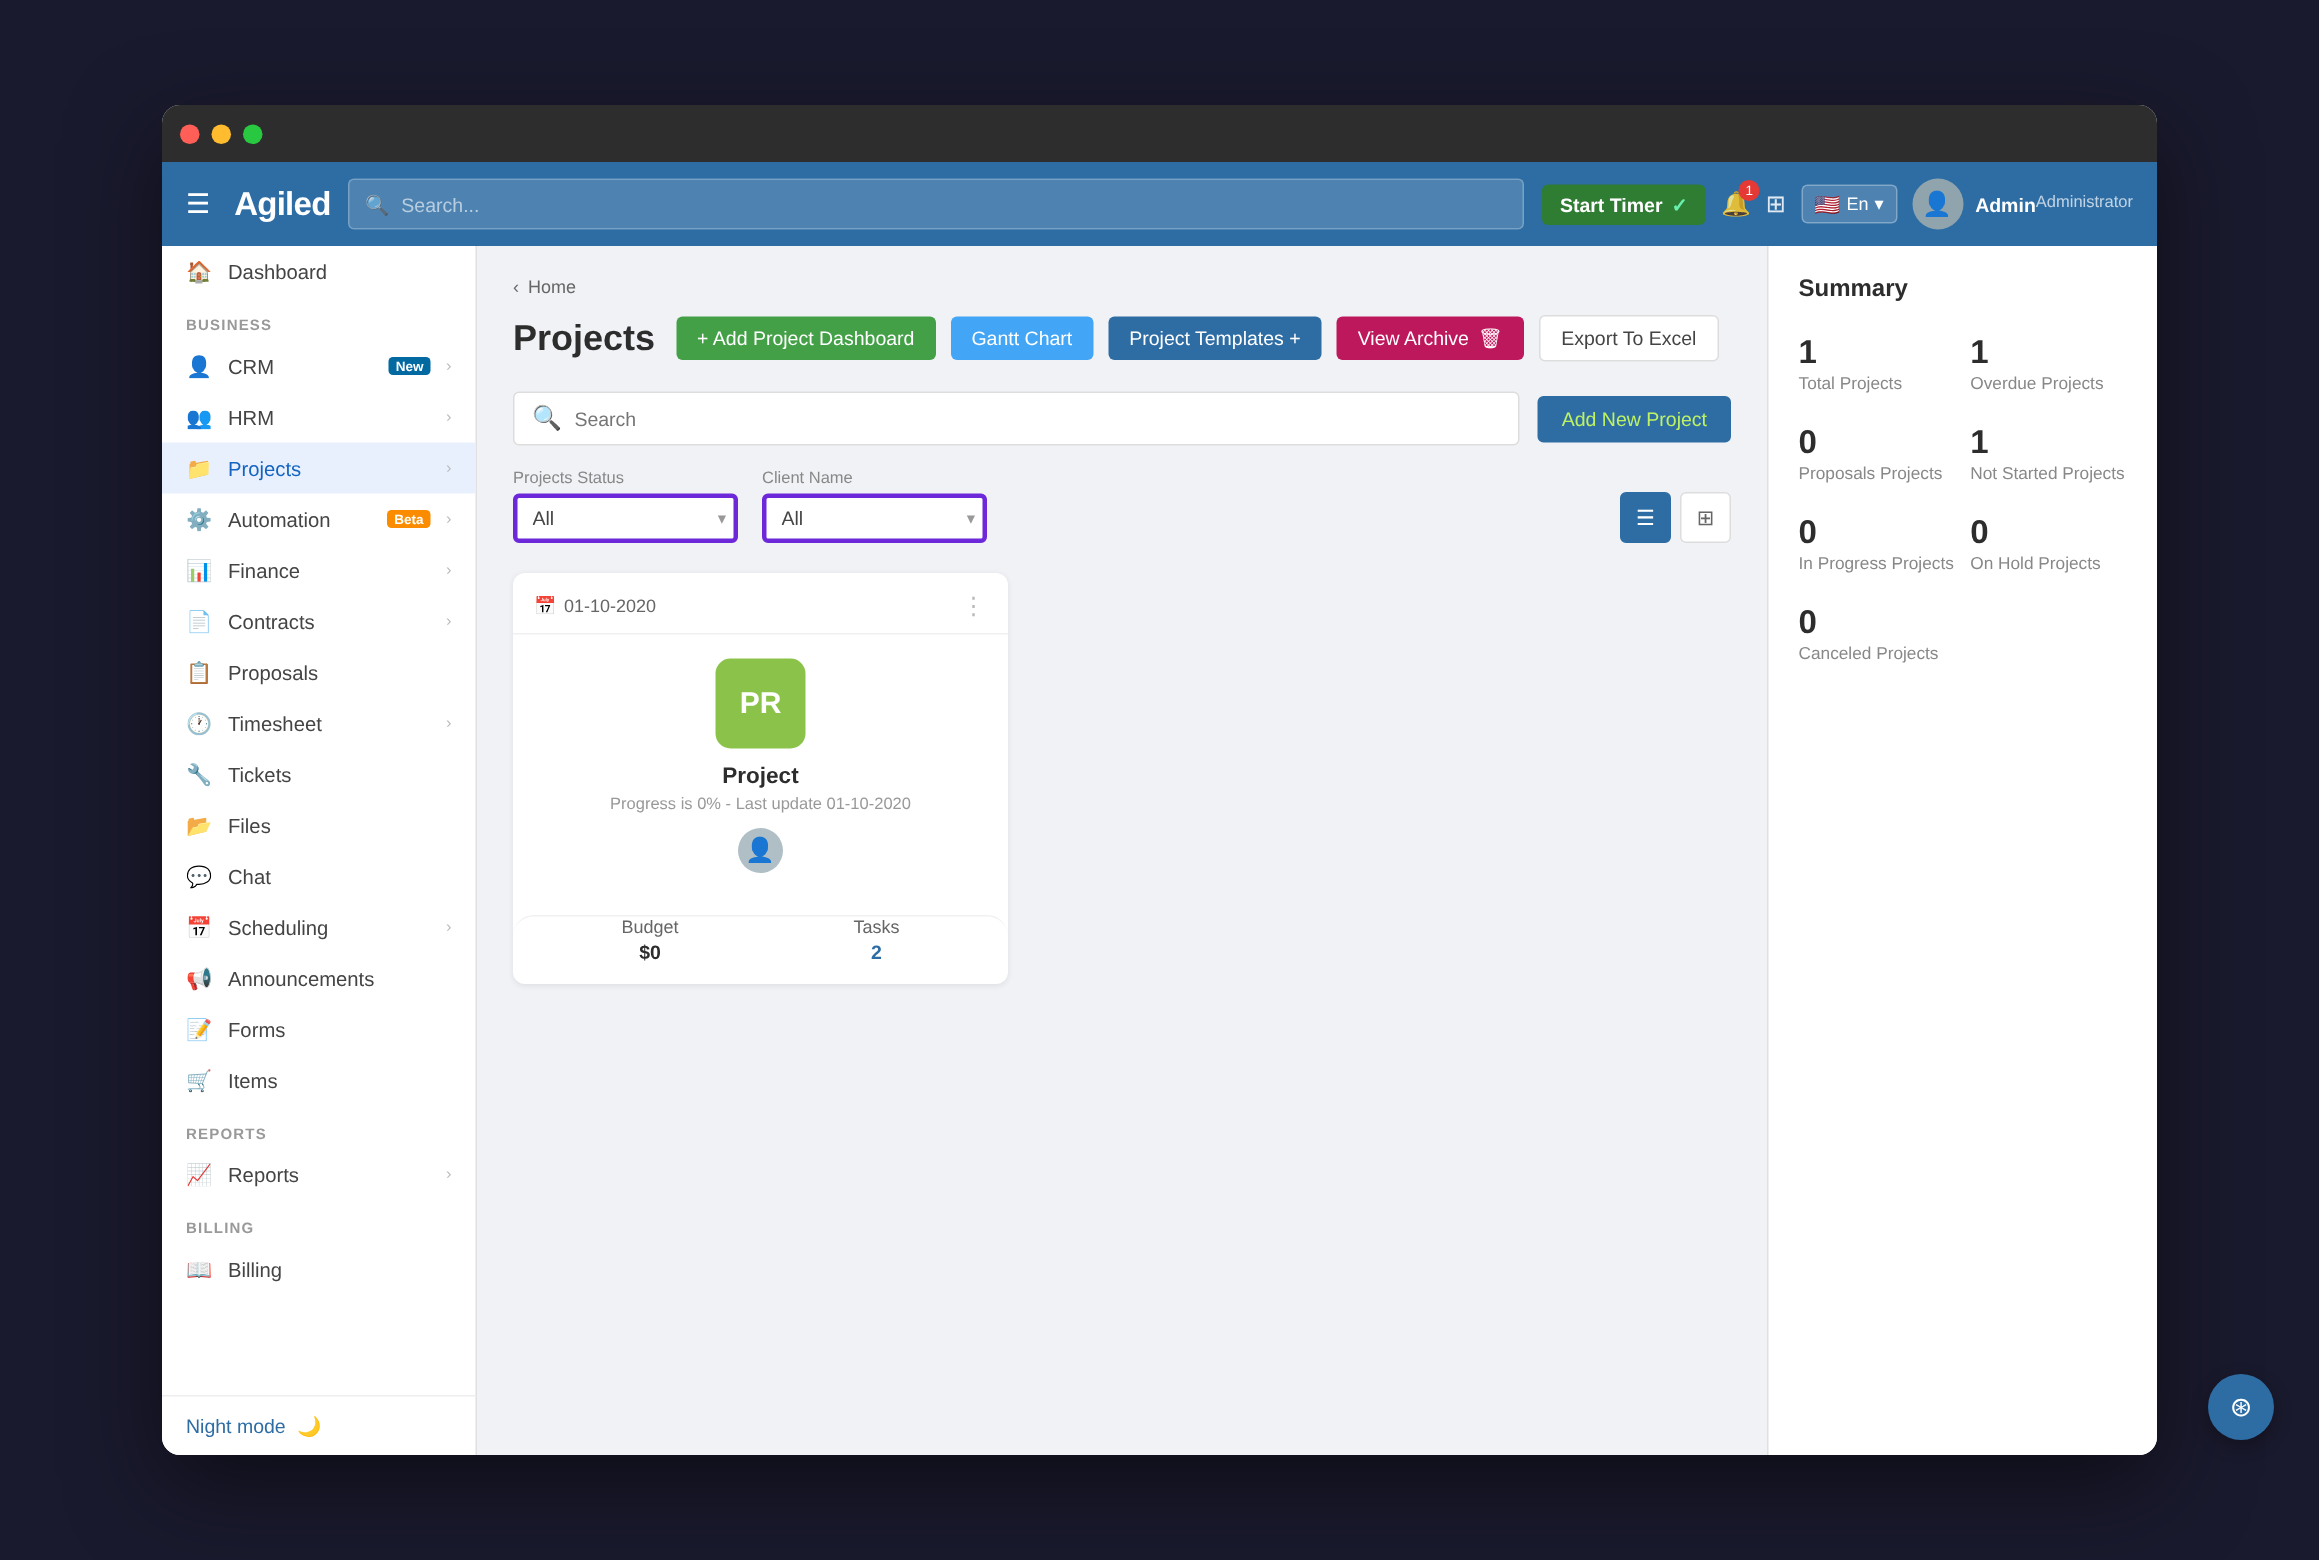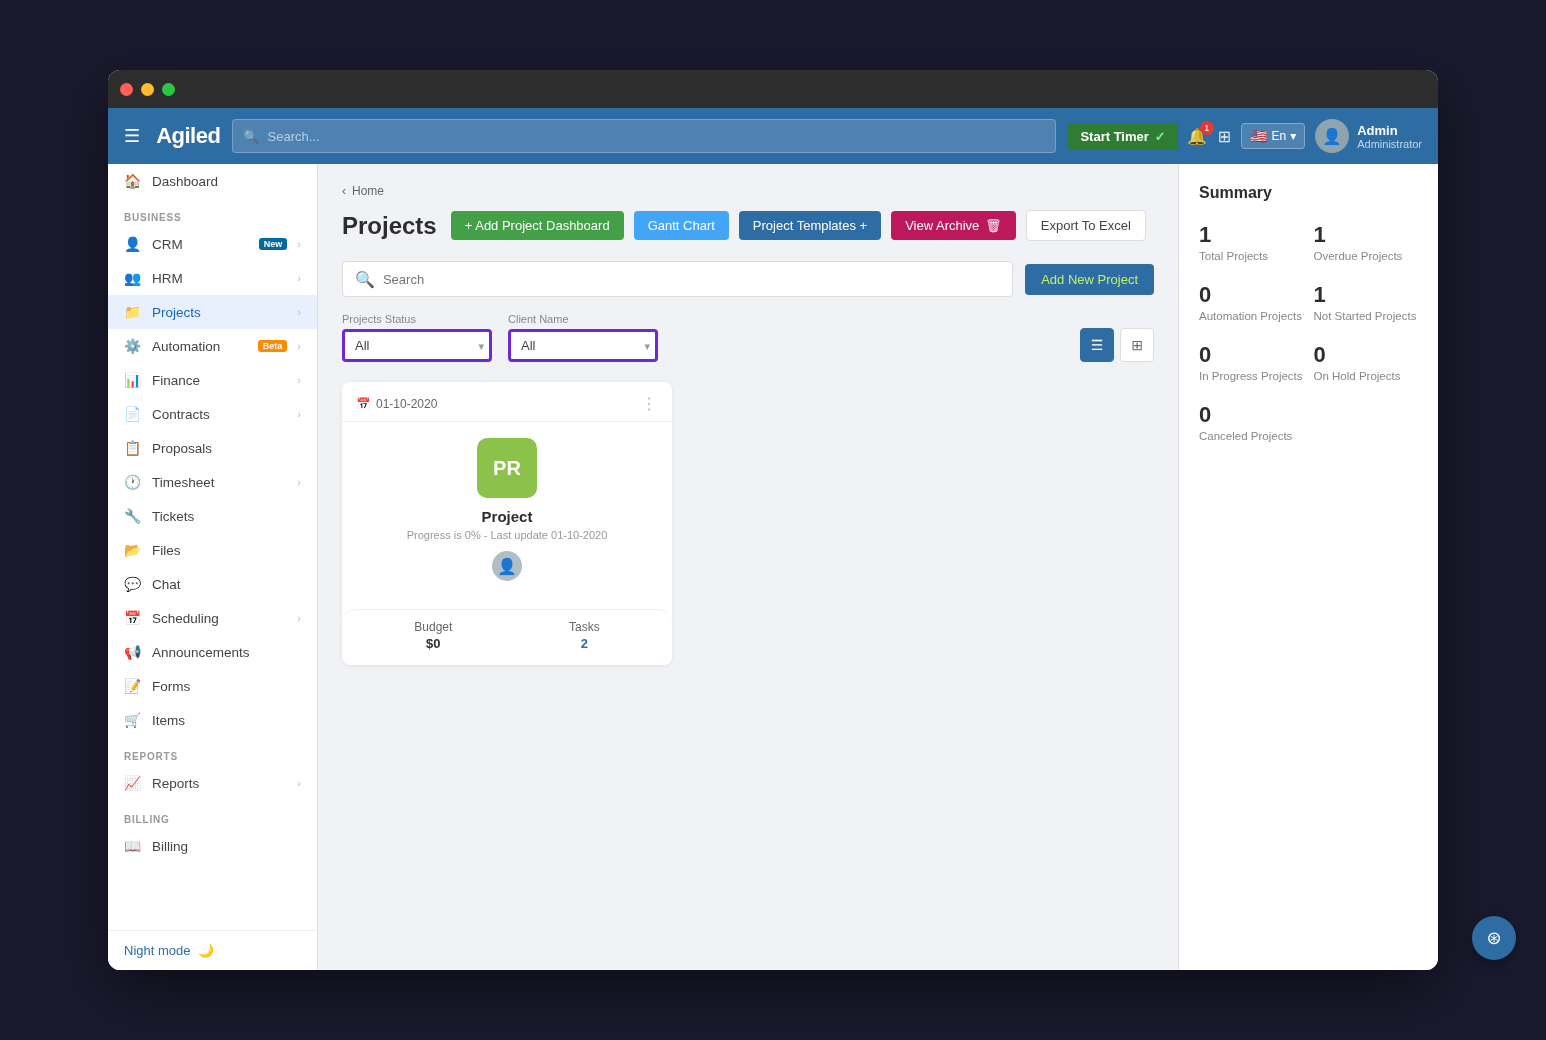--- a/index.html
+++ b/index.html
@@ -92,21 +92,21 @@
       cursor: pointer;
       display: flex; align-items: center; gap: 4px;
     }
     .user-info { display: flex; align-items: center; gap: 8px; color: white; }
     .avatar-circle {
       width: 34px; height: 34px; border-radius: 50%;
       background: #90a4ae;
       display: flex; align-items: center; justify-content: center;
       font-size: 16px; color: white;
     }
-    .user-text { display: flex; flex-direction: column; }
+    .user-text { display: flex; flex-direction: row; }
     .user-name { font-size: 13px; font-weight: 600; }
     .user-role { font-size: 11px; color: rgba(255,255,255,0.7); }
 
     
     .main-layout {
       display: flex;
       flex: 1;
       overflow: hidden;
     }
 
@@ -385,21 +385,21 @@
       border-radius: 50%;
       background: #b0bec5;
       display: flex; align-items: center; justify-content: center;
       color: #607d8b;
       font-size: 16px;
       margin-bottom: 12px;
     }
     .card-footer {
       display: flex;
       justify-content: space-around;
-      padding: 10px 14px 14px;
+      padding: 0 14px 14px;
       border-top: 1px solid #f0f0f0;
       border-radius: 14px;
     }
     .card-stat { display: flex; flex-direction: column; align-items: center; gap: 2px; }
     .stat-label { font-size: 12px; color: #666; font-weight: 500; }
     .stat-value { font-size: 13px; color: #2d2d2d; font-weight: 600; }
     .stat-value.link { color: #2e6da4; }
 
     
     .right-panel {
@@ -675,21 +675,21 @@
         <div class="summary-item">
           <div class="summary-count">1</div>
           <div class="summary-label">Total Projects</div>
         </div>
         <div class="summary-item">
           <div class="summary-count">1</div>
           <div class="summary-label">Overdue Projects</div>
         </div>
         <div class="summary-item">
           <div class="summary-count">0</div>
-          <div class="summary-label">Automation Projects</div>
+          <div class="summary-label">Proposals Projects</div>
         </div>
         <div class="summary-item">
           <div class="summary-count">1</div>
           <div class="summary-label">Not Started Projects</div>
         </div>
         <div class="summary-item">
           <div class="summary-count">0</div>
           <div class="summary-label">In Progress Projects</div>
         </div>
         <div class="summary-item">

